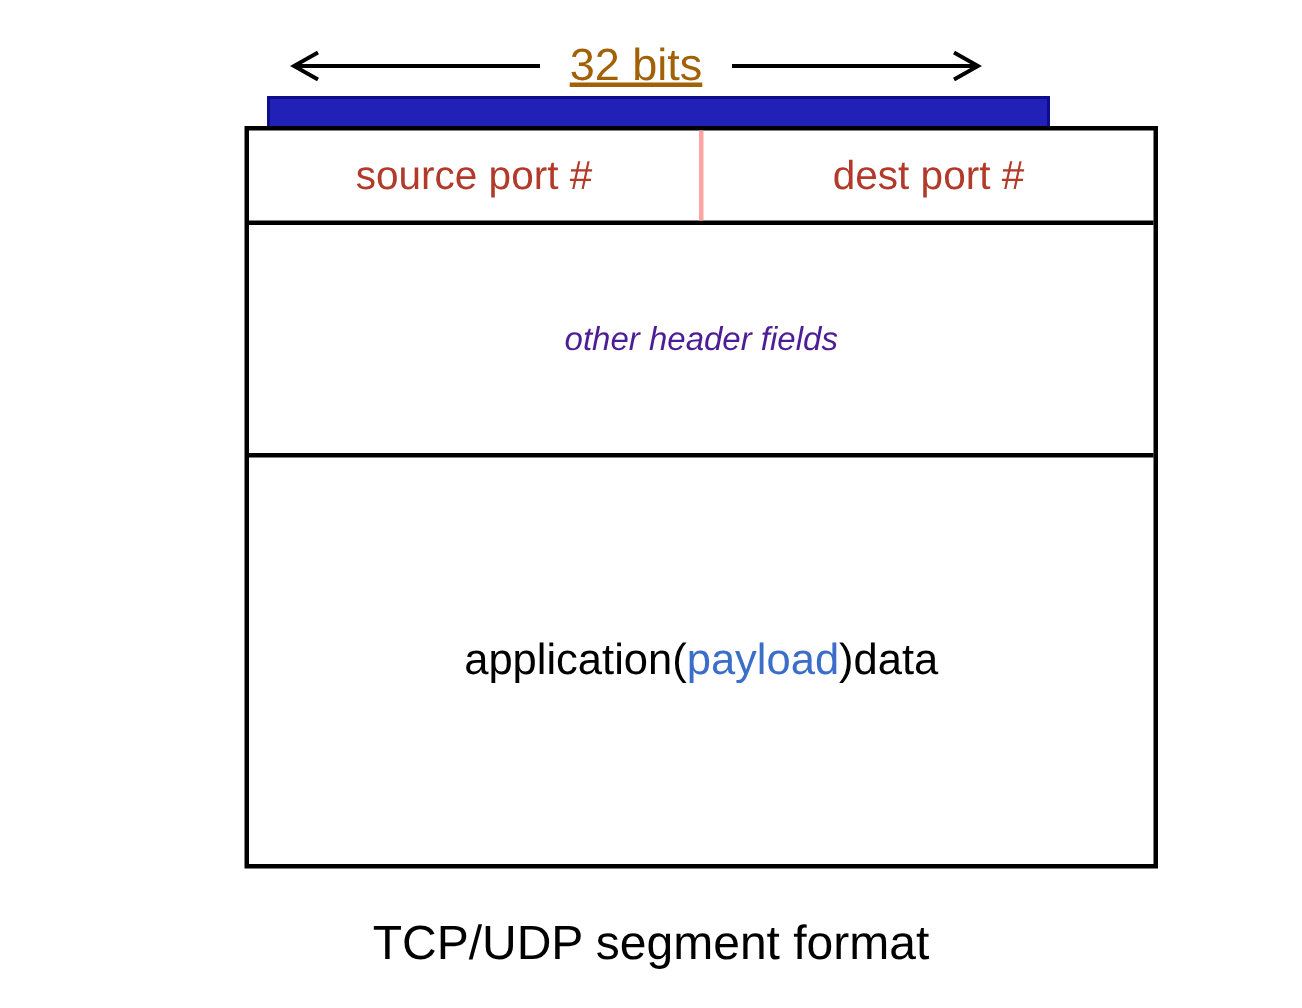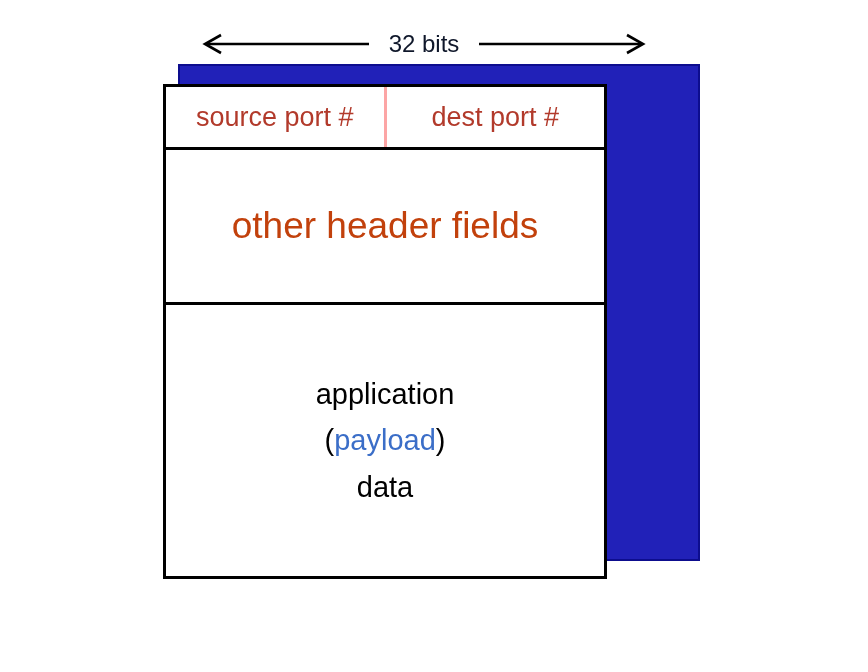--- a/index.html
+++ b/index.html
@@ -22,24 +22,25 @@
     left: 158px;
     top: 26px;
     width: 532px;
     height: 36px;
     display: flex;
     align-items: center;
     justify-content: center;
     gap: 14px;
   }
   .bits-label {
-    font-size: 24px;
-    color: #0f172a;
+    font-size: 30px;
+    color: #a16207;
     white-space: nowrap;
     padding: 0 4px;
+    text-decoration: underline;
   }
   .arrow-svg { display: block; }
 
   
   .shadow-plate {
     position: absolute;
     left: 178px;
     top: 64px;
     width: 522px;
     height: 497px;
@@ -47,21 +48,21 @@
     border: 2px solid #0d0d8e;
     box-sizing: border-box;
     z-index: 1;
   }
 
   
   .segment-box {
     position: absolute;
     left: 163px;
     top: 84px;
-    width: 444px;
+    width: 609px;
     height: 495px;
     background: #ffffff;
     border: 3px solid #000000;
     box-sizing: border-box;
     z-index: 2;
     display: flex;
     flex-direction: column;
   }
   .ports-row {
     display: flex;
@@ -79,28 +80,29 @@
   }
   .port-cell.dest { border-left: 3px solid #fca5a5; }
 
   .other-header-row {
     height: 152px;
     flex: 0 0 auto;
     border-bottom: 3px solid #000000;
     display: flex;
     align-items: center;
     justify-content: center;
-    font-size: 37px;
-    color: #c2410c;
+    font-size: 22px;
+    color: #4c1d95;
+    font-style: italic;
   }
 
   .app-data-row {
     flex: 1 1 auto;
     display: flex;
-    flex-direction: column;
+    flex-direction: row;
     align-items: center;
     justify-content: center;
     font-size: 29px;
     color: #000000;
     line-height: 1.6;
   }
   .payload-word { color: #3b6ec8; }
   .paren { color: #000000; }
 
   
@@ -151,14 +153,15 @@
     <div class="app-data-row">
       <span>application</span>
       <span>
         <span class="paren">(</span><span class="payload-word">payload</span><span class="paren">)</span>
       </span>
       <span>data</span>
     </div>
 
   </div>
 
+  <div class="caption">TCP/UDP segment format</div>
 
 </div>
 
 </body></html>

